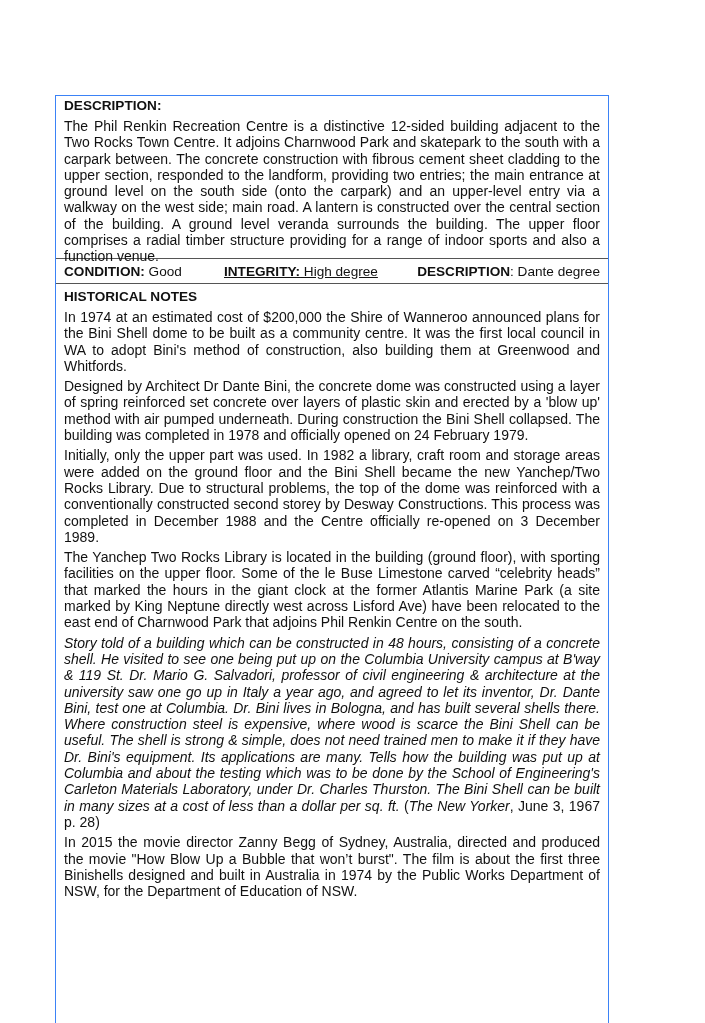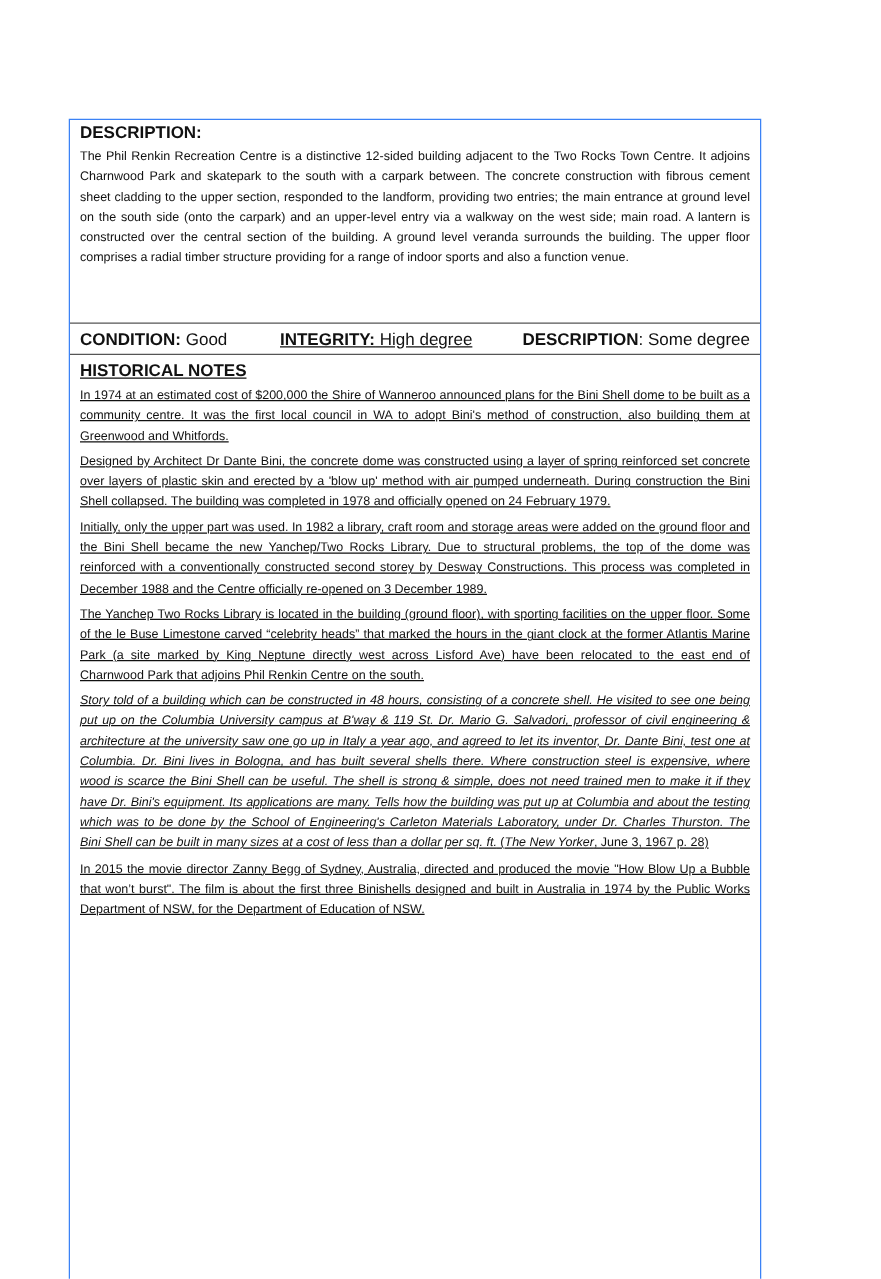--- a/index.html
+++ b/index.html
@@ -24,30 +24,30 @@
     box-sizing: border-box;
   }
   .section {
     border-bottom: 1px solid #555555;
     box-sizing: border-box;
     padding: 0 8px;
   }
   .section:last-child { border-bottom: none; }
   .desc { height: 163px; padding-top: 1px; }
   .cond { height: 25px; display: flex; align-items: center; font-size: 13.6px; }
-  .hist { padding-top: 4px; text-decoration: underline; }
+  .hist { padding-top: 4px; }
   .heading {
     font-weight: bold;
     font-size: 13.6px;
     line-height: 17px;
     margin: 0 0 4px 0;
   }
   p {
     margin: 0 0 4px 0;
-    font-size: 10px;
+    font-size: 14px;
     line-height: 16.3px;
     text-align: justify;
   }
   .italic { font-style: italic; }
   .cond .item { white-space: nowrap; }
   .cond .lbl { font-weight: bold; }
   .cond .item1 { width: 160px; }
   .cond .item2 { width: 190px; text-decoration: underline; }
   .cond .item3 { flex: 1; text-align: right; }
 </style>
@@ -62,21 +62,21 @@
   </div>
 
   <div class="section cond">
     <span class="item item1">
       <span class="lbl">CONDITION:</span><span> Good</span>
     </span>
     <span class="item item2">
       <span class="lbl">INTEGRITY:</span><span> High degree</span>
     </span>
     <span class="item item3">
-      <span class="lbl">DESCRIPTION</span><span>: Some degree</span>
+      <span class="lbl">DESCRIPTION</span><span>: Dante degree</span>
     </span>
   </div>
 
   <div class="section hist">
     <div class="heading">HISTORICAL NOTES</div>
     <p>In 1974 at an estimated cost of $200,000 the Shire of Wanneroo announced plans for the Bini Shell dome to be built as a community centre. It was the first local council in WA to adopt Bini's method of construction, also building them at Greenwood and Whitfords.</p>
     <p>Designed by Architect Dr Dante Bini, the concrete dome was constructed using a layer of spring reinforced set concrete over layers of plastic skin and erected by a 'blow up' method with air pumped underneath. During construction the Bini Shell collapsed. The building was completed in 1978 and officially opened on 24 February 1979.</p>
     <p>Initially, only the upper part was used. In 1982 a library, craft room and storage areas were added on the ground floor and the Bini Shell became the new Yanchep/Two Rocks Library. Due to structural problems, the top of the dome was reinforced with a conventionally constructed second storey by Desway Constructions. This process was completed in December 1988 and the Centre officially re-opened on 3 December 1989.</p>
     <p>The Yanchep Two Rocks Library is located in the building (ground floor), with sporting facilities on the upper floor. Some of the le Buse Limestone carved “celebrity heads” that marked the hours in the giant clock at the former Atlantis Marine Park (a site marked by King Neptune directly west across Lisford Ave) have been relocated to the east end of Charnwood Park that adjoins Phil Renkin Centre on the south.</p>
     <p><span class="italic">Story told of a building which can be constructed in 48 hours, consisting of a concrete shell. He visited to see one being put up on the Columbia University campus at B'way &amp; 119 St. Dr. Mario G. Salvadori, professor of civil engineering &amp; architecture at the university saw one go up in Italy a year ago, and agreed to let its inventor, Dr. Dante Bini, test one at Columbia. Dr. Bini lives in Bologna, and has built several shells there. Where construction steel is expensive, where wood is scarce the Bini Shell can be useful. The shell is strong &amp; simple, does not need trained men to make it if they have Dr. Bini's equipment. Its applications are many. Tells how the building was put up at Columbia and about the testing which was to be done by the School of Engineering's Carleton Materials Laboratory, under Dr. Charles Thurston. The Bini Shell can be built in many sizes at a cost of less than a dollar per sq. ft.</span><span> (</span><span class="italic">The New Yorker</span><span>, June 3, 1967 p. 28)</span></p>

